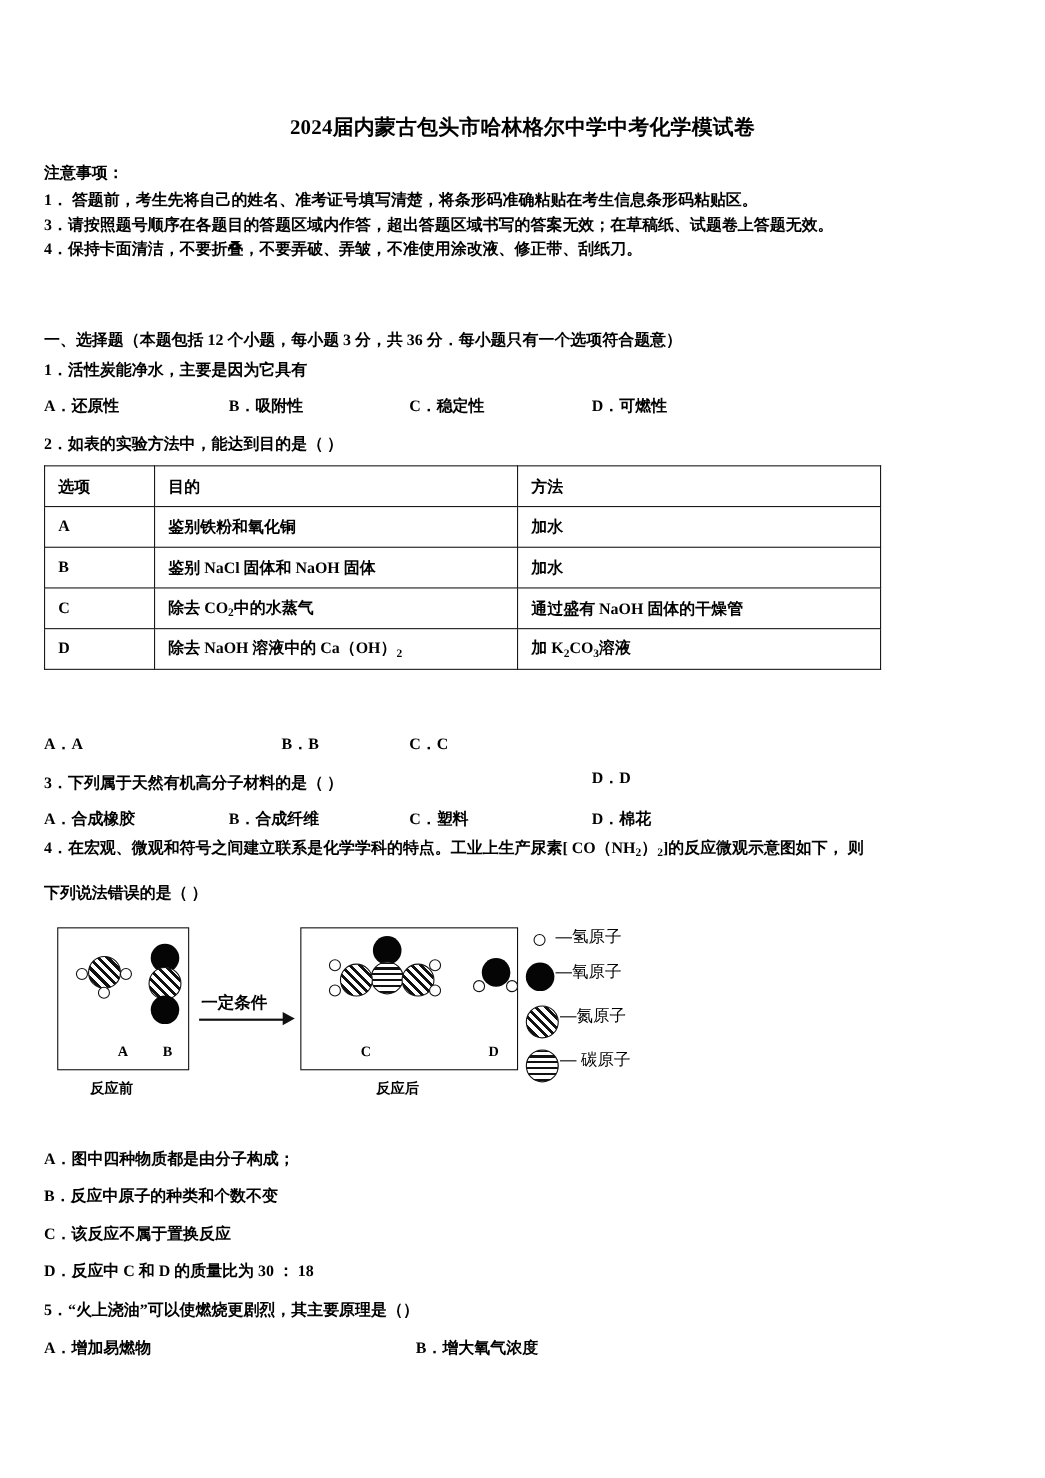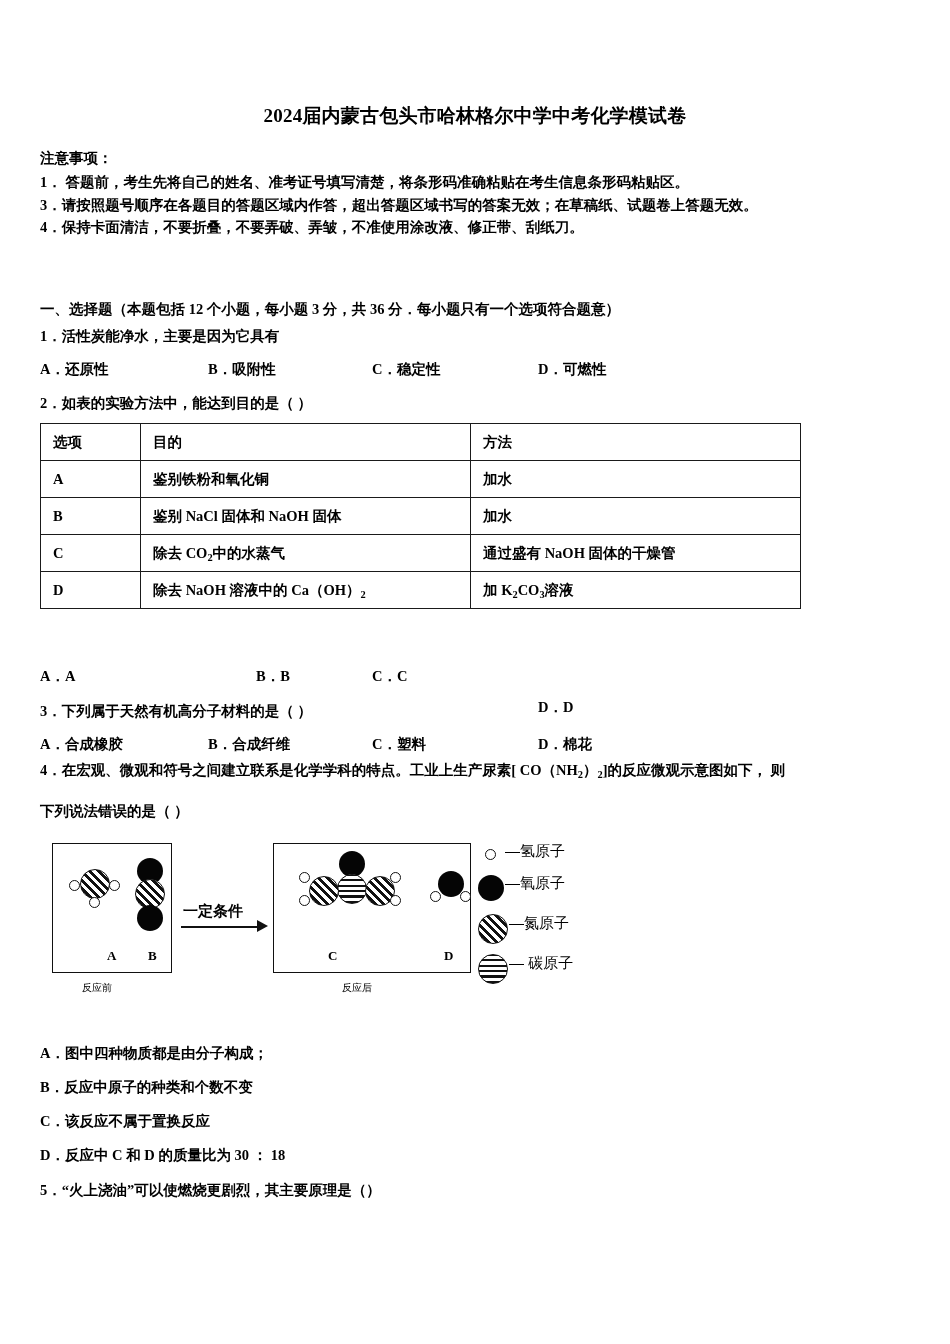--- a/index.html
+++ b/index.html
@@ -188,22 +188,22 @@
     position: absolute;
     left: 2px; top: -4px;
     font-size: 15px;
     font-weight: bold;
     white-space: nowrap;
     font-family: "Liberation Sans", sans-serif;
   }
 
   .stage-label {
     position: absolute;
-    font-size: 10px;
-    font-weight: normal;
+    font-size: 13px;
+    font-weight: bold;
     white-space: nowrap;
     font-family: "Liberation Sans", sans-serif;
   }
 
   
   .legend {
     position: absolute;
     left: 478px;
     top: 838px;
     width: 140px;
@@ -371,14 +371,18 @@
       <span class="legend-text" style="left:31px; top:0px;">— 碳原子</span>
     </div>
   </div>
 
   <div class="q-stem" style="top:1044px;">A．图中四种物质都是由分子构成；</div>
   <div class="q-stem" style="top:1078px;">B．反应中原子的种类和个数不变</div>
   <div class="q-stem" style="top:1112px;">C．该反应不属于置换反应</div>
   <div class="q-stem" style="top:1146px;">D．反应中 C 和 D 的质量比为 30 ： 18</div>
 
   <div class="q-stem" style="top:1181px;">5．“火上浇油”可以使燃烧更剧烈，其主要原理是（）</div>
+  <div class="opt-row" style="top:1216px;">
+    <span class="opt" style="left:40px;">A．增加易燃物</span>
+    <span class="opt" style="left:378px;">B．增大氧气浓度</span>
+  </div>
 
 </div>
 
 </body></html>

